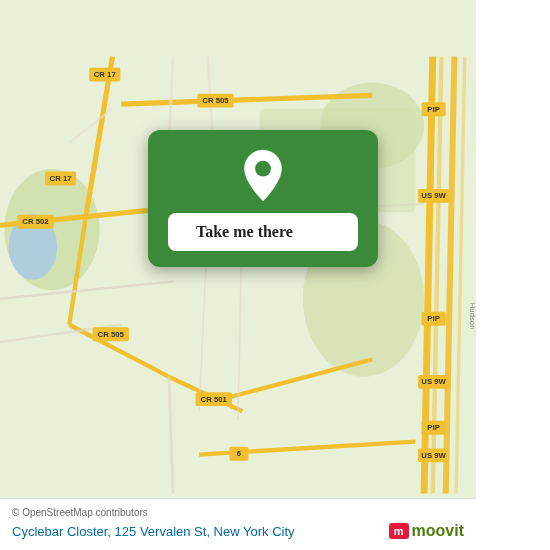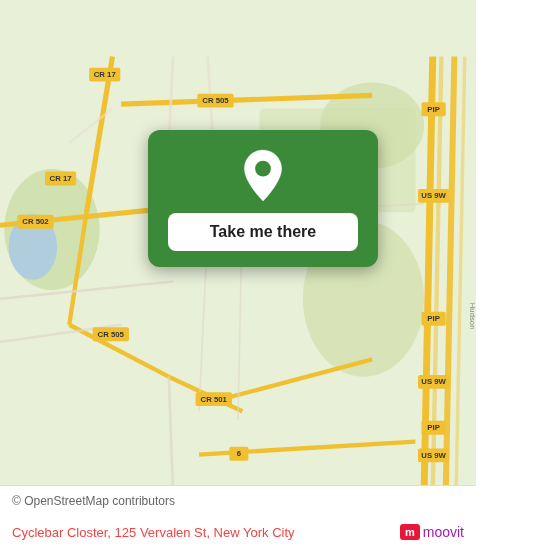--- a/index.html
+++ b/index.html
@@ -51,69 +51,70 @@
     .card-btn {
       background: white;
       color: #222;
       border: none;
       border-radius: 8px;
       padding: 10px 28px;
       font-size: 16px;
       font-weight: 600;
       cursor: pointer;
       width: 100%;
-      text-align: center;
+      text-align: left;
+      font-family: Liberation Serif, serif;
     }
 
     
     .bottom-bar {
       position: absolute;
       bottom: 0;
       left: 0;
       right: 0;
       background: white;
       border-top: 1px solid #ddd;
       padding: 8px 12px 10px 12px;
     }
 
     .attribution {
-      font-size: 12px;
+      font-size: 10px;
       color: #666;
-      margin-bottom: 16px;
+      margin-bottom: 4px;
     }
 
     .location-row {
       display: flex;
       align-items: center;
       justify-content: space-between;
     }
 
     .location-text {
       font-size: 13px;
       font-weight: 500;
-      color: #ef4444;
+      color: #0369a1;
     }
 
     .moovit-logo {
       display: flex;
       align-items: center;
       gap: 3px;
     }
     .moovit-logo .m-icon {
       background: #e8173a;
       color: white;
       font-size: 11px;
       font-weight: bold;
       padding: 2px 5px;
       border-radius: 3px;
     }
     .moovit-logo .m-text {
-      font-size: 14px;
-      font-weight: normal;
-      color: #a21caf;
+      font-size: 16px;
+      font-weight: bold;
+      color: #4d7c0f;
     }
   </style>
 </head>
 <body>
 
 <div id="map-container">
 
   <svg id="map-svg" viewBox="0 0 550 505" xmlns="http://www.w3.org/2000/svg">
 
     <rect width="550" height="505" fill="#e8f0d8"></rect>

